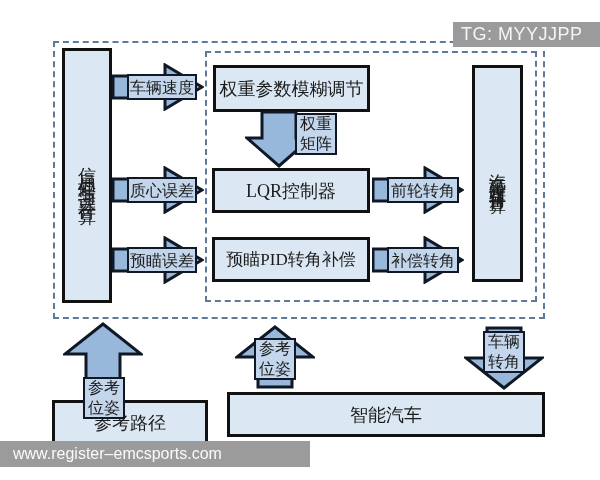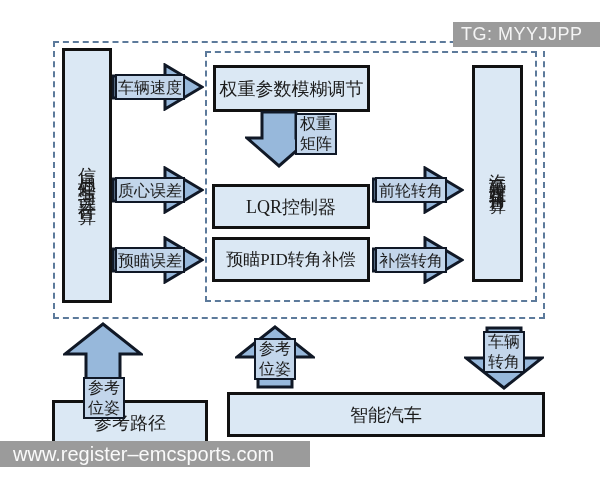--- a/index.html
+++ b/index.html
@@ -15,43 +15,43 @@
   .sbox{
     position:absolute;background:var(--box-fill,#dbe8f4);border:3px solid var(--box-stroke,#111111);
     display:flex;align-items:center;justify-content:center;text-align:center;
     box-sizing:border-box;font-size:18px;
   }
   .vtext{writing-mode:vertical-rl;text-orientation:upright;letter-spacing:5px;}
   .box-info{left:62px;top:48px;width:50px;height:255px;font-size:18px;}
   .box-steer{left:472px;top:65px;width:51px;height:217px;font-size:17px;}
   .box-steer .vtext{letter-spacing:3px;}
   .box-fuzzy{left:213px;top:65px;width:157px;height:47px;}
-  .box-lqr{left:212px;top:168px;width:158px;height:45px;margin-top:16px;}
+  .box-lqr{left:212px;top:168px;width:158px;height:45px;}
   .box-pid{left:212px;top:237px;width:158px;height:45px;font-size:17px;}
   .box-refpath{left:52px;top:400px;width:156px;height:45px;}
   .box-vehicle{left:227px;top:392px;width:318px;height:45px;}
   
   .arrow{position:absolute;}
   .arrow polygon{fill:var(--arrow-fill,#97b8db);stroke:var(--arrow-stroke,#101826);stroke-width:3;stroke-linejoin:miter;}
   .arrow-label{
     position:absolute;background:var(--label-fill,#c3d6eb);border:2px solid var(--arrow-stroke,#101826);
     display:flex;align-items:center;justify-content:center;text-align:center;
     box-sizing:border-box;font-size:16px;line-height:20px;word-break:break-all;
   }
-  .lbl-line{height:26px;font-size:16px;line-height:21px;white-space:nowrap;}
+  .lbl-line{height:26px;font-size:16px;line-height:21px;white-space:nowrap;margin-left:12px;}
   .lbl-two{width:42px;height:42px;padding:0;}
   
   .badge{
     position:absolute;left:453px;top:11px;width:147px;height:25px;background:var(--gray,#9b9b9b);
     color:#f4f4f4;font-family:"Liberation Sans","DejaVu Sans",sans-serif;font-size:18px;
     display:flex;align-items:center;padding-left:8px;box-sizing:border-box;letter-spacing:0.5px;margin-top:11px;
   }
   .watermark{
     position:absolute;left:0;top:441px;width:310px;height:26px;background:var(--gray,#9b9b9b);
-    color:#fafafa;font-family:"Liberation Sans","DejaVu Sans",sans-serif;font-size:20px;
+    color:#fafafa;font-family:"Liberation Sans","DejaVu Sans",sans-serif;font-size:16px;
     display:flex;align-items:center;padding-left:13px;box-sizing:border-box;
   }
 </style>
 </head>
 <body>
 
 <div class="stage" style="--bg: #ffffff; --box-fill: #dbe8f4; --box-stroke: #111111; --arrow-fill: #97b8db; --arrow-stroke: #101826; --label-fill: #c3d6eb; --dash: #5c7a9b; --gray: #9b9b9b;">
 
   <div class="dash-frame outer-frame"></div>
   <div class="dash-frame inner-frame"></div>

